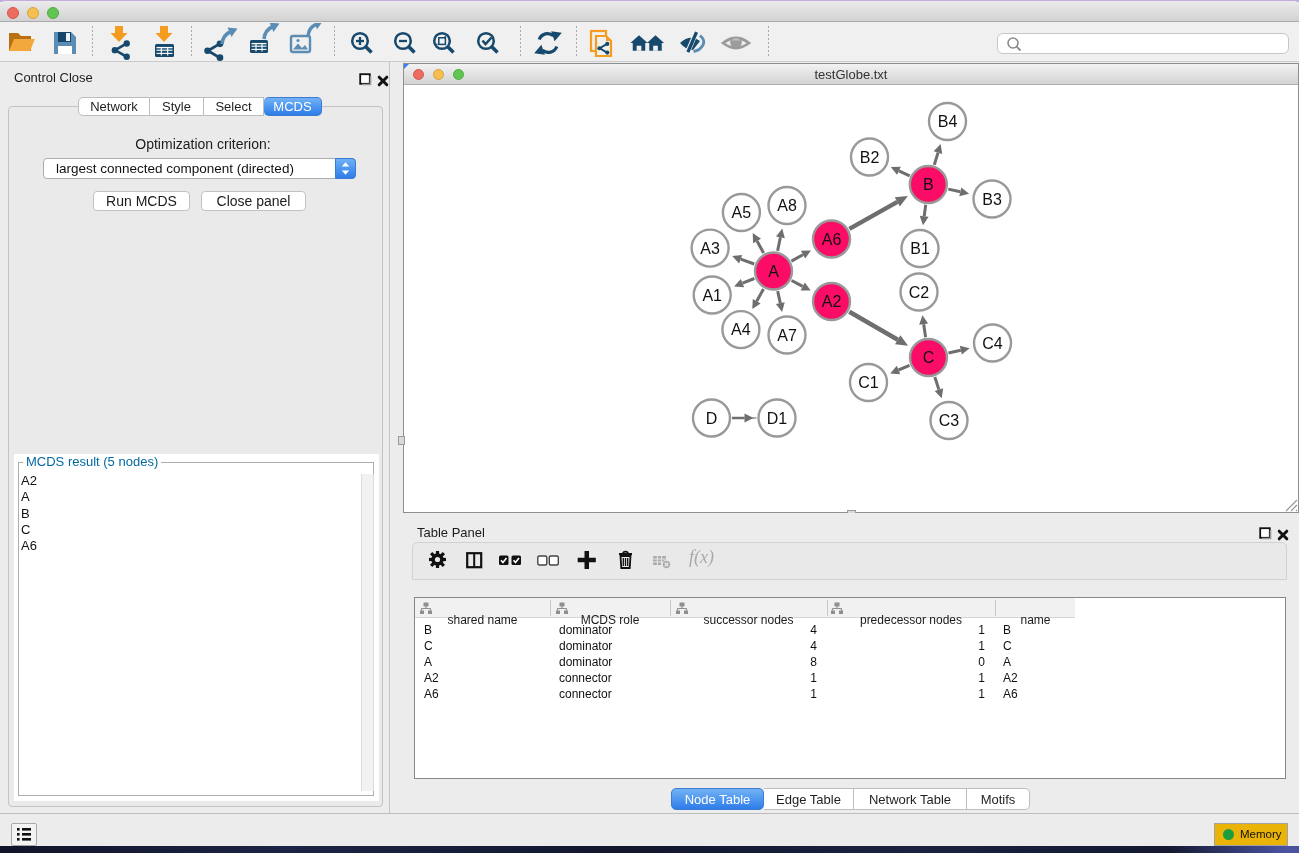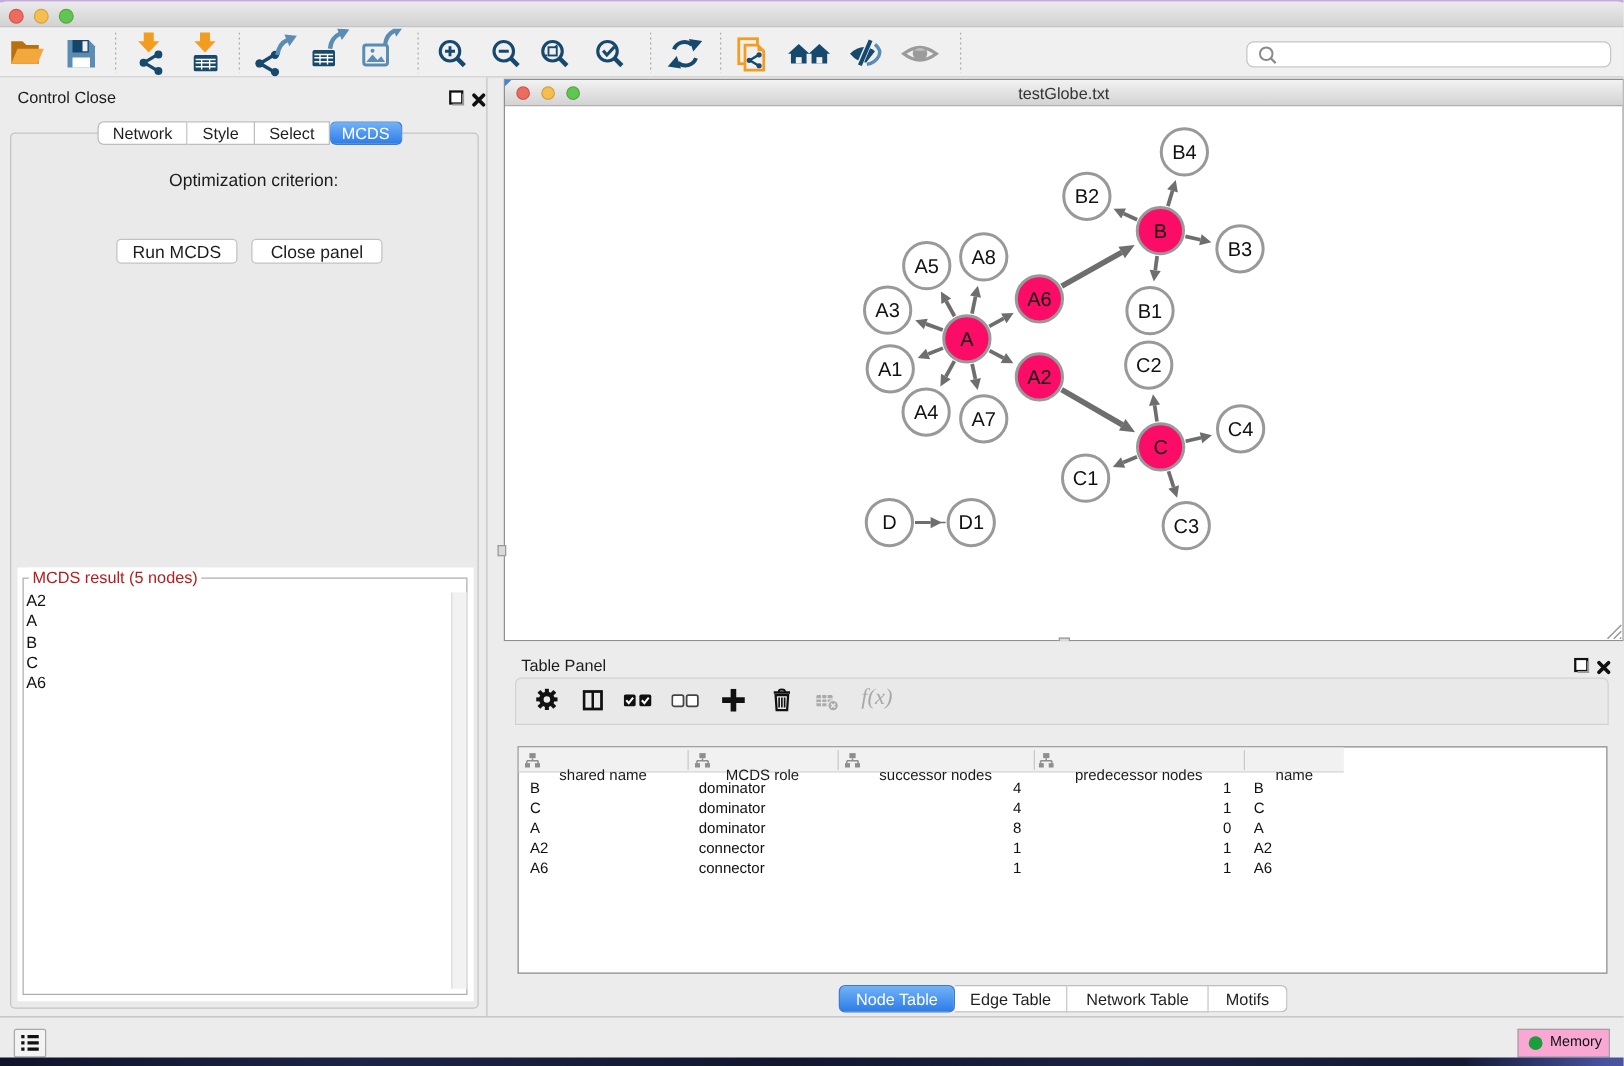--- a/index.html
+++ b/index.html
@@ -20,21 +20,21 @@
 .tab{background:#fff;border:1px solid #bdbdbd;border-left:none;font-size:13px;color:#1f1f1f;text-align:center;line-height:18px}
 .tab.first{border-left:1px solid #bdbdbd;border-radius:5px 0 0 5px}
 .tab.sel{background:linear-gradient(#72b2f5,#2d7ce9);color:#fff;border-color:#3c7cd0;border-radius:5px}
 #cpTabs{left:78px;top:35px}
 #optlab{left:8px;top:74px;width:390px;text-align:center;font-size:14px;color:#1c1c1c}
 #dd{left:43px;top:96px;width:313px;height:21px;background:#fff;border:1px solid #ababab;border-radius:4px;font-size:13.5px;color:#111;line-height:19px;padding-left:12px}
 #ddbtn{right:-1px;top:-1px;width:21px;height:21px;background:linear-gradient(#6fb0f6,#2e7ce9);border-radius:0 4px 4px 0;border:1px solid #3c7cd0}
 .btn{height:20px;background:#fff;border:1px solid #c2c2c2;border-radius:4px;font-size:14px;color:#1c1c1c;text-align:center;line-height:18px}
 #fs{left:14px;top:392px;width:365px;height:347px;background:#fff}
 #fsBorder{left:4px;top:8px;width:356px;height:334px;border:1px solid #aeaeae}
-#fsLab{left:9px;top:0px;background:#fff;padding:0 3px;font-size:13px;color:#b91c1c}
+#fsLab{left:9px;top:0px;background:#fff;padding:0 3px;font-size:13px;color:#0369a1}
 #fsList{left:7px;top:19px;font-size:13px;color:#111;line-height:16.3px}
 #fsScroll{left:347px;top:20px;width:13px;height:317px;background:#f2f2f2;border-left:1px solid #dcdcdc;border-right:1px solid #dcdcdc}
 
 #nf{left:403px;top:63px;width:896px;height:450px;border:1px solid #8f8f8f;background:#fff}
 #nfHead{left:0;top:0;width:894px;height:21px;background:linear-gradient(#f2f2f2,#d3d3d3);border-bottom:1px solid #aeaeae}
 #nfHead .tl{top:5px;width:11px;height:11px;border-radius:50%}
 #nfTitle{width:100%;text-align:center;top:3px;font-size:13px;color:#333}
 
 #tp{left:391px;top:513px;width:908px;height:300px;background:#ececec}
 #tpTitle{left:26px;top:12px;font-size:13px;color:#1c1c1c}
@@ -42,21 +42,21 @@
 #tbl{left:23px;top:84px;width:872px;height:182px;background:#fff;border:1px solid #878787}
 #thead{left:0;top:0;width:660px;height:20px;background:#f1f1f1;border-bottom:1px solid #d6d6d6;font-size:12px;color:#1a1a1a}
 .th{position:absolute;top:12px;height:20px;line-height:20px;text-align:center}
 .thsep{position:absolute;top:2px;height:16px;width:1px;background:#c9c9c9}
 .td{position:absolute;font-size:12px;color:#111;line-height:16px}
 #tpTabs{left:280px;top:275px;height:22px}
 #tpTabs .tab{height:22px;line-height:21px}
 
 #status{left:0;top:813px;width:1299px;height:33px;background:#ececec;border-top:1px solid #bdbdbd}
 #listbtn{left:11px;top:9px;width:26px;height:23px;background:#f3f3f3;border:1px solid #a9a9a9;border-radius:2px}
-#membtn{left:1214px;top:9px;width:74px;height:23px;background:#f9a8d4;border:1px solid #a2a2a2;font-size:11.5px;color:#111;line-height:21px}
+#membtn{left:1214px;top:9px;width:74px;height:23px;background:#eab308;border:1px solid #a2a2a2;font-size:11.5px;color:#111;line-height:21px}
 #dstrip{left:0;top:846px;width:1299px;height:7px;background:linear-gradient(90deg,#10142a,#1d2344 22%,#12172e 48%,#1b2140 70%,#141931 90%,#4a53a0 99%)}
 </style></head>
 <body>
 <div class="abs" id="deskline"></div>
 <div class="abs" id="titlebar">
   <div class="abs tl" style="left:7px;background:#ed6b5f;border:1px solid #d3584d"></div>
   <div class="abs tl" style="left:27px;background:#f5bf4f;border:1px solid #d6a243"></div>
   <div class="abs tl" style="left:47px;background:#61c554;border:1px solid #55a943"></div>
 </div>
 <div class="abs" id="toolbar">
@@ -215,20 +215,26 @@
         <path d="M2.2,2.2 L9.8,9.8 M9.8,2.2 L2.2,9.8" stroke="#111" stroke-width="3" stroke-linecap="round"></path>
       </svg></div>
   <div class="abs" id="cpPane"></div>
   <div class="abs tabrow" id="cpTabs">
     <div class="tab first" style="width:72px">Network</div>
     <div class="tab" style="width:54px">Style</div>
     <div class="tab" style="width:60px">Select</div>
     <div class="tab sel" style="width:58px">MCDS</div>
   </div>
   <div class="abs" id="optlab">Optimization criterion:</div>
+  <div class="abs" id="dd">largest connected component (directed)
+    <div class="abs" id="ddbtn"><svg width="19" height="19">
+          <path d="M9.5,3.2 L13.2,7.4 H5.8 z" fill="#fff"></path>
+          <path d="M9.5,15.8 L13.2,11.6 H5.8 z" fill="#fff"></path>
+        </svg></div>
+  </div>
   <div class="abs btn" style="left:93px;top:129px;width:97px">Run MCDS</div>
   <div class="abs btn" style="left:201px;top:129px;width:105px">Close panel</div>
   <div class="abs" id="fs">
     <div class="abs" id="fsBorder"></div>
     <div class="abs" id="fsLab">MCDS result (5 nodes)</div>
     <div class="abs" id="fsList">A2<br>A<br>B<br>C<br>A6</div>
     <div class="abs" id="fsScroll"></div>
   </div>
 </div>
 <div class="abs" id="nf">

